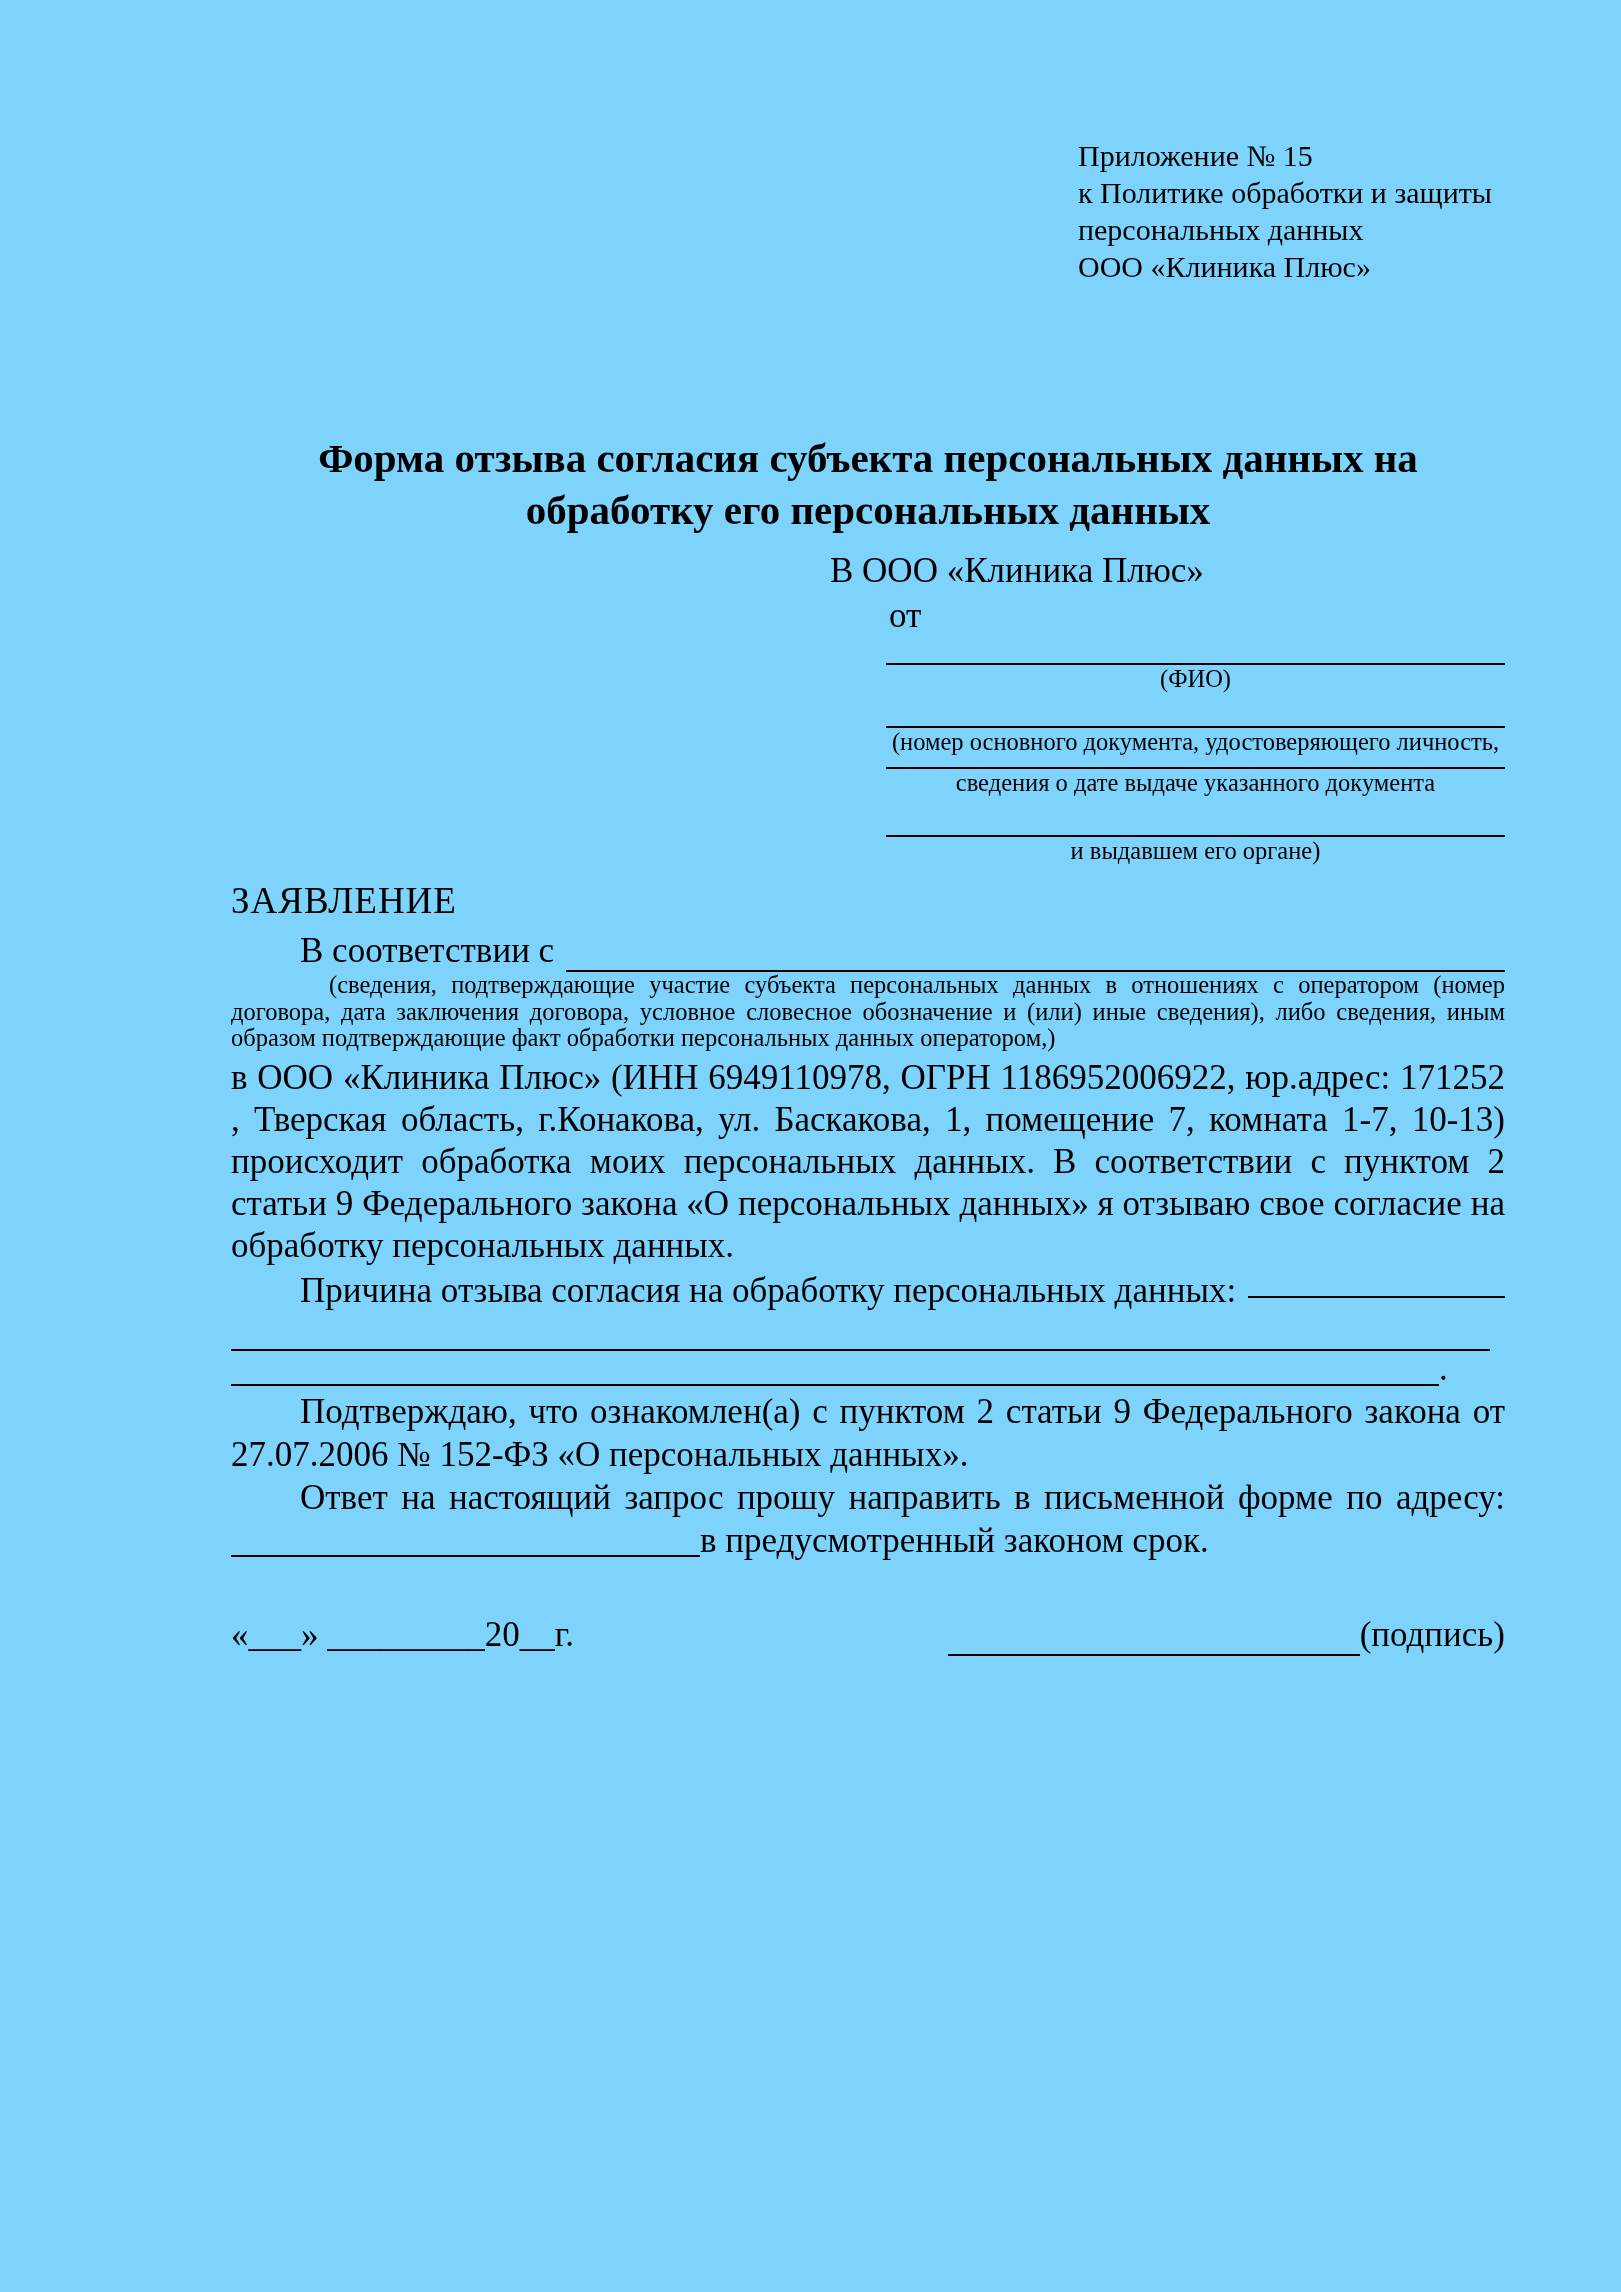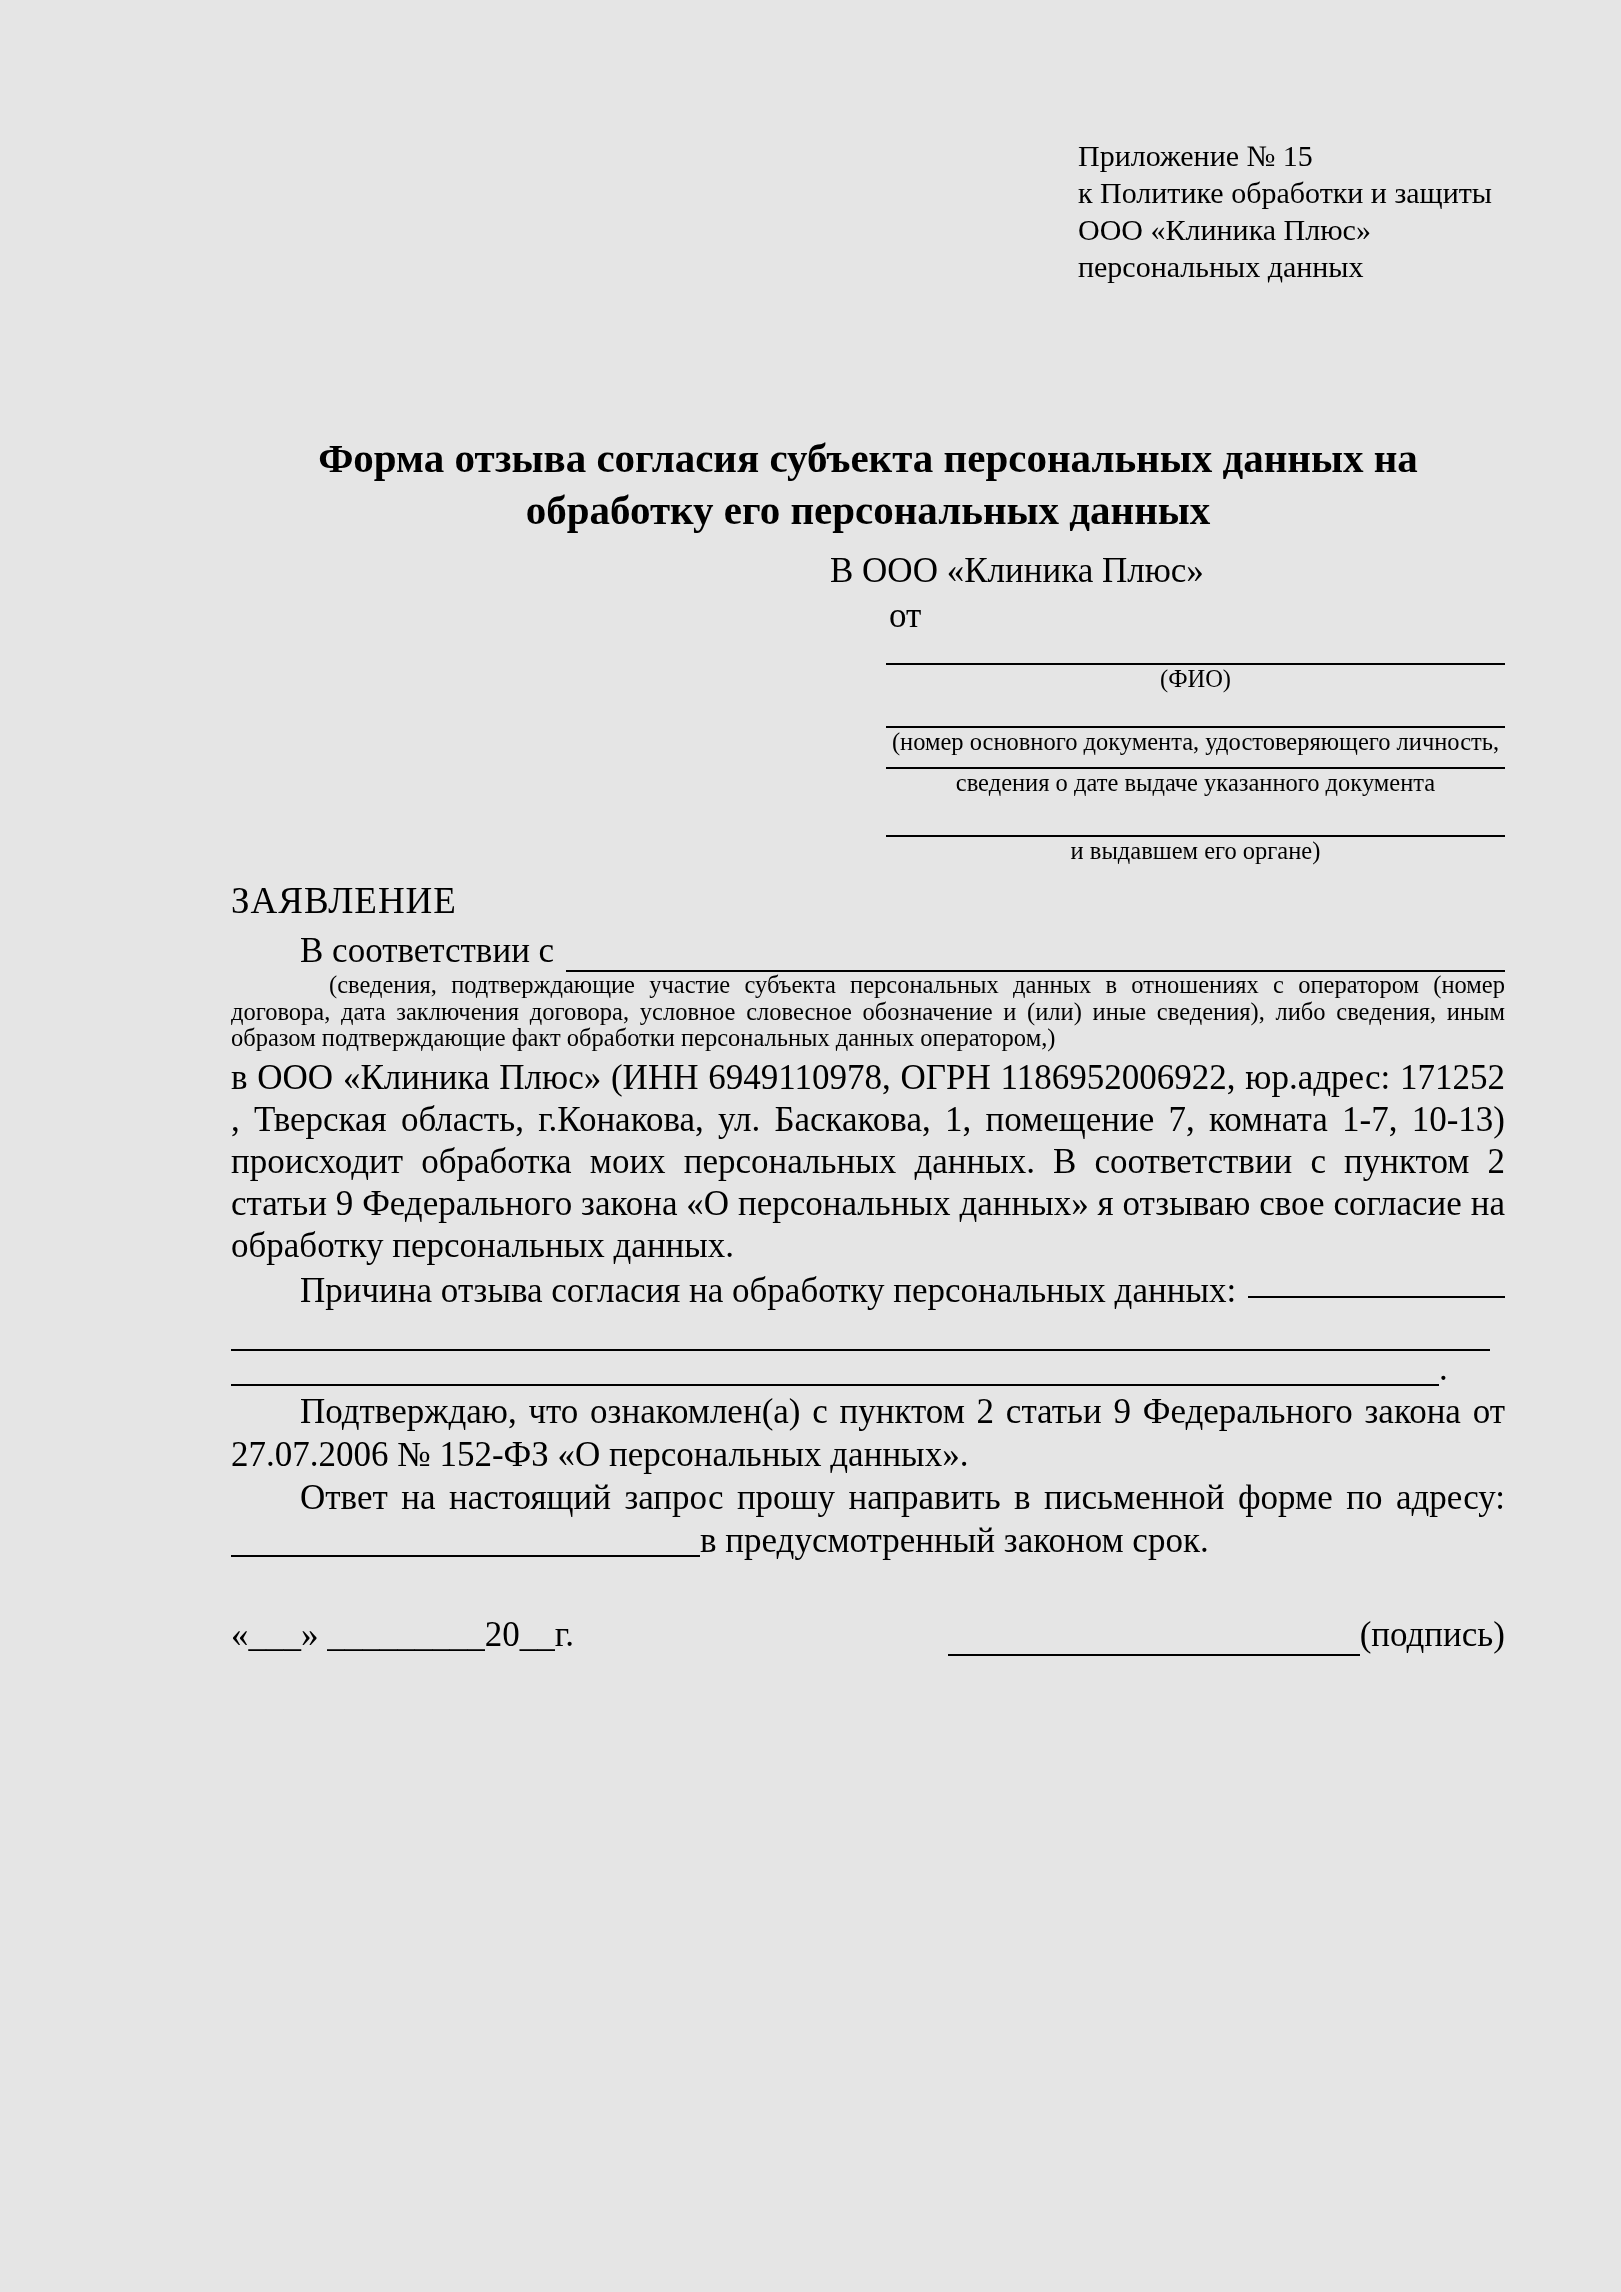--- a/index.html
+++ b/index.html
@@ -1,20 +1,20 @@
 <!DOCTYPE html>
 <html><head>
 <meta charset="utf-8">
 <style>
   * { margin: 0; padding: 0; box-sizing: border-box; }
   html, body { background: #ffffff; }
   body { width: 1621px; height: 2293px; position: relative; }
   .page {
     width: 1621px; height: 2293px;
-    background: #e5e5e5;
+    background: #7dd3fc;
     color: #000000;
     font-family: "Liberation Serif", "DejaVu Serif", serif;
     padding: 137px 116px 0 231px; 
     overflow: hidden;
   }
   .content { width: 1274px; }
 
   
   .header-note {
     margin-left: 847px; 
@@ -105,22 +105,22 @@
 </style>
 </head>
 <body>
 
 <div class="page">
   <div class="content">
 
     <div class="header-note">
       <div>Приложение № 15</div>
       <div>к Политике обработки и защиты</div>
+      <div>персональных данных</div>
       <div>ООО «Клиника Плюс»</div>
-      <div>персональных данных</div>
     </div>
 
     <div class="doc-title">Форма отзыва согласия субъекта персональных данных на обработку его персональных данных</div>
 
     <div class="addressee">
       <div class="addr-to">В ООО «Клиника Плюс»</div>
       <div class="addr-from">от</div>
       <div class="blanks">
         <div class="blank-line b1"></div>
         <div class="blank-caption">(ФИО)</div>

